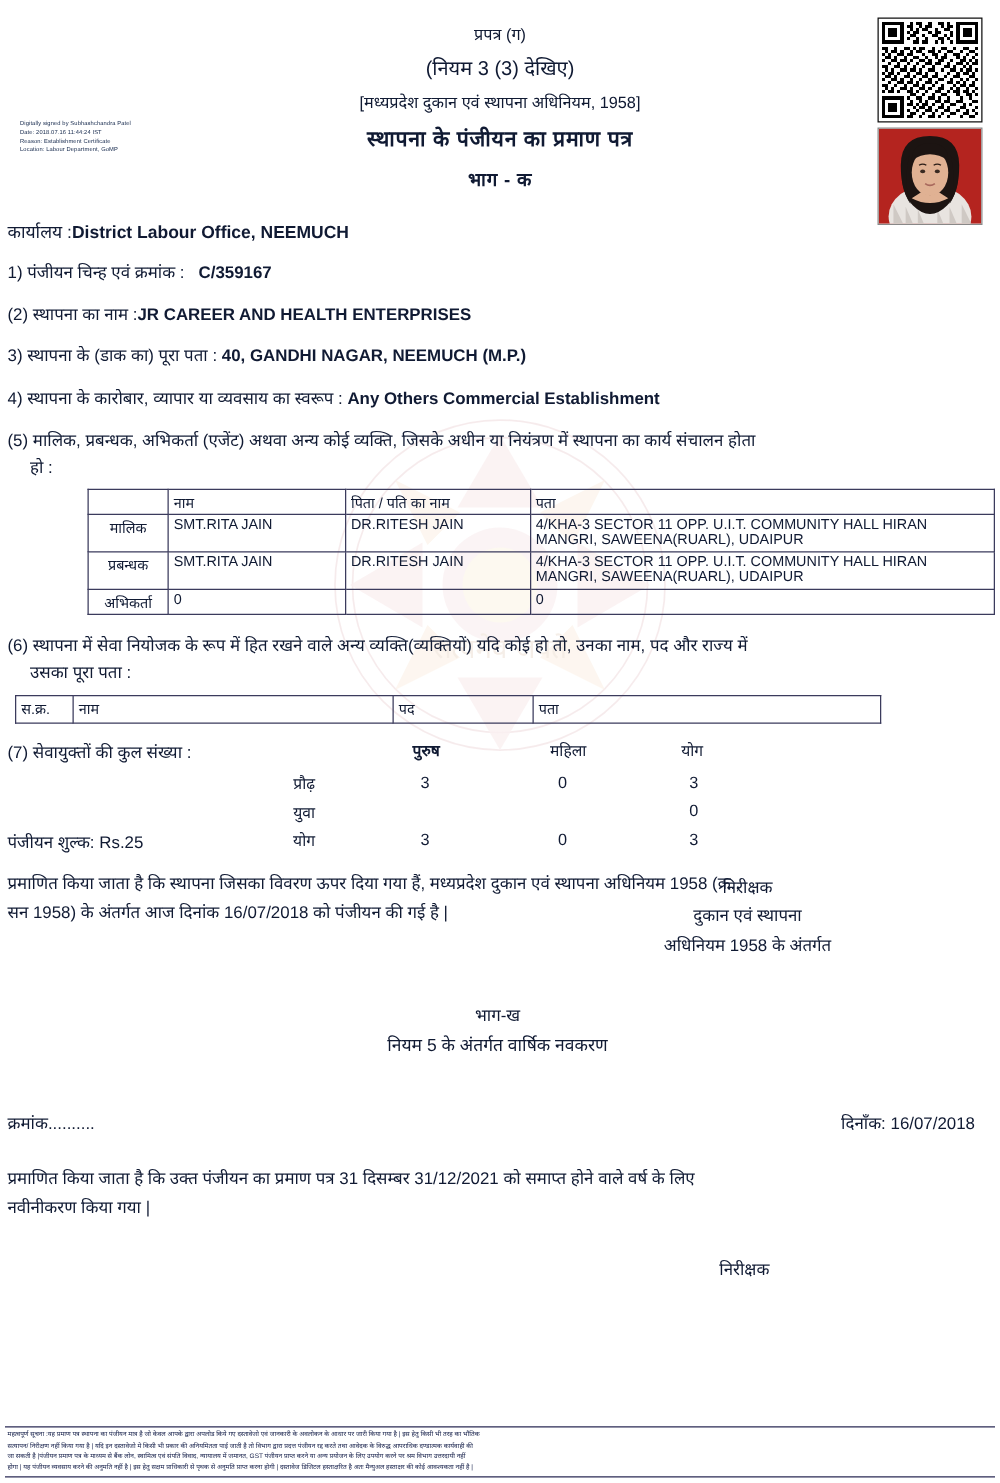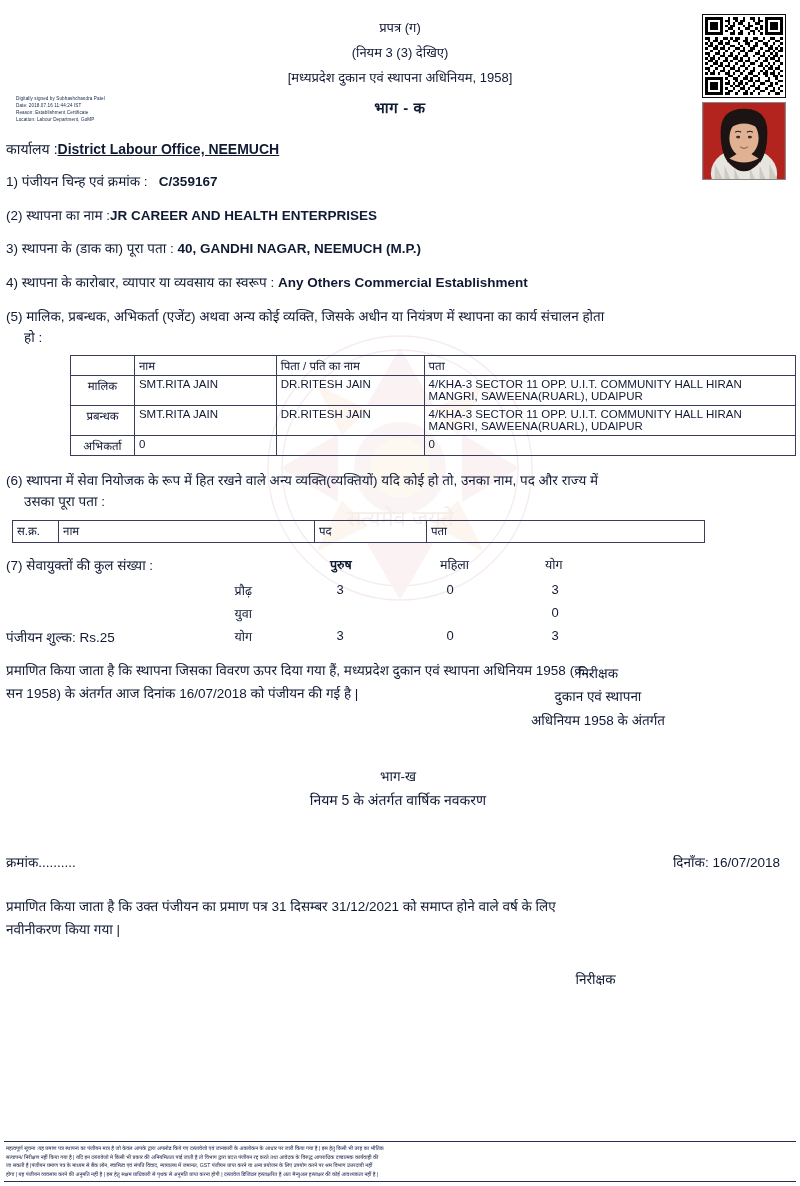--- a/index.html
+++ b/index.html
@@ -68,40 +68,40 @@
     color: #12264a;
     letter-spacing: .1px;
     z-index: 4;
     font-family: "Liberation Sans", sans-serif;
   }
   #dsig div { white-space: nowrap; }
 
   
   .hdr { text-align: center; }
   .hdr .l1 { font-size: 13px; padding-top: 18px; text-align: center; }
-  .hdr .l2 { font-size: 13px; padding-top: 7px; }
+  .hdr .l2 { font-size: 16px; padding-top: 7px; }
   .hdr .l3 { font-size: 13px; padding-top: 7px; }
   .hdr .l4 { font-size: 17px; font-weight: bold; padding-top: 9px; letter-spacing: .6px; }
   .hdr .l5 { font-size: 15px; font-weight: bold; padding-top: 11px; letter-spacing: .6px; }
 
   
   #bodywrap { padding: 0 10px 0 6px; }
 
   .line {
     font-size: 13.5px;
     margin-top: 14px;
     line-height: 1.45;
   }
   .line .lbl { font-weight: normal; }
   .line .val {
     font-weight: bold;
     font-size: 13.5px;
   }
   .office { font-size: 14px; margin-top: 22px; }
-  .office .val { font-weight: bold; text-decoration: underline; }
+  .office .val { font-weight: bold; }
 
   .q5 {
     font-size: 13.5px;
     margin-top: 15px;
     line-height: 1.55;
   }
   .q5 .cont { display: block; padding-left: 18px; }
 
   
   table.grid {
@@ -531,20 +531,21 @@
     <div>Digitally signed by Subhashchandra Patel</div>
     <div>Date: 2018.07.16 11:44:24 IST</div>
     <div>Reason: Establishment Certificate</div>
     <div>Location: Labour Department, GoMP</div>
   </div>
 
   <div class="hdr">
     <div class="l1">प्रपत्र (ग)</div>
     <div class="l2">(नियम 3 (3) देखिए)</div>
     <div class="l3">[मध्यप्रदेश दुकान एवं स्थापना अधिनियम, 1958]</div>
+    <div class="l4">स्थापना के पंजीयन का प्रमाण पत्र</div>
     <div class="l5">भाग - क</div>
   </div>
 
   <div id="bodywrap">
 
     <div class="office">
       <span class="lbl">कार्यालय :</span><span class="val">District Labour Office, NEEMUCH</span>
     </div>
 
     <div class="line">

